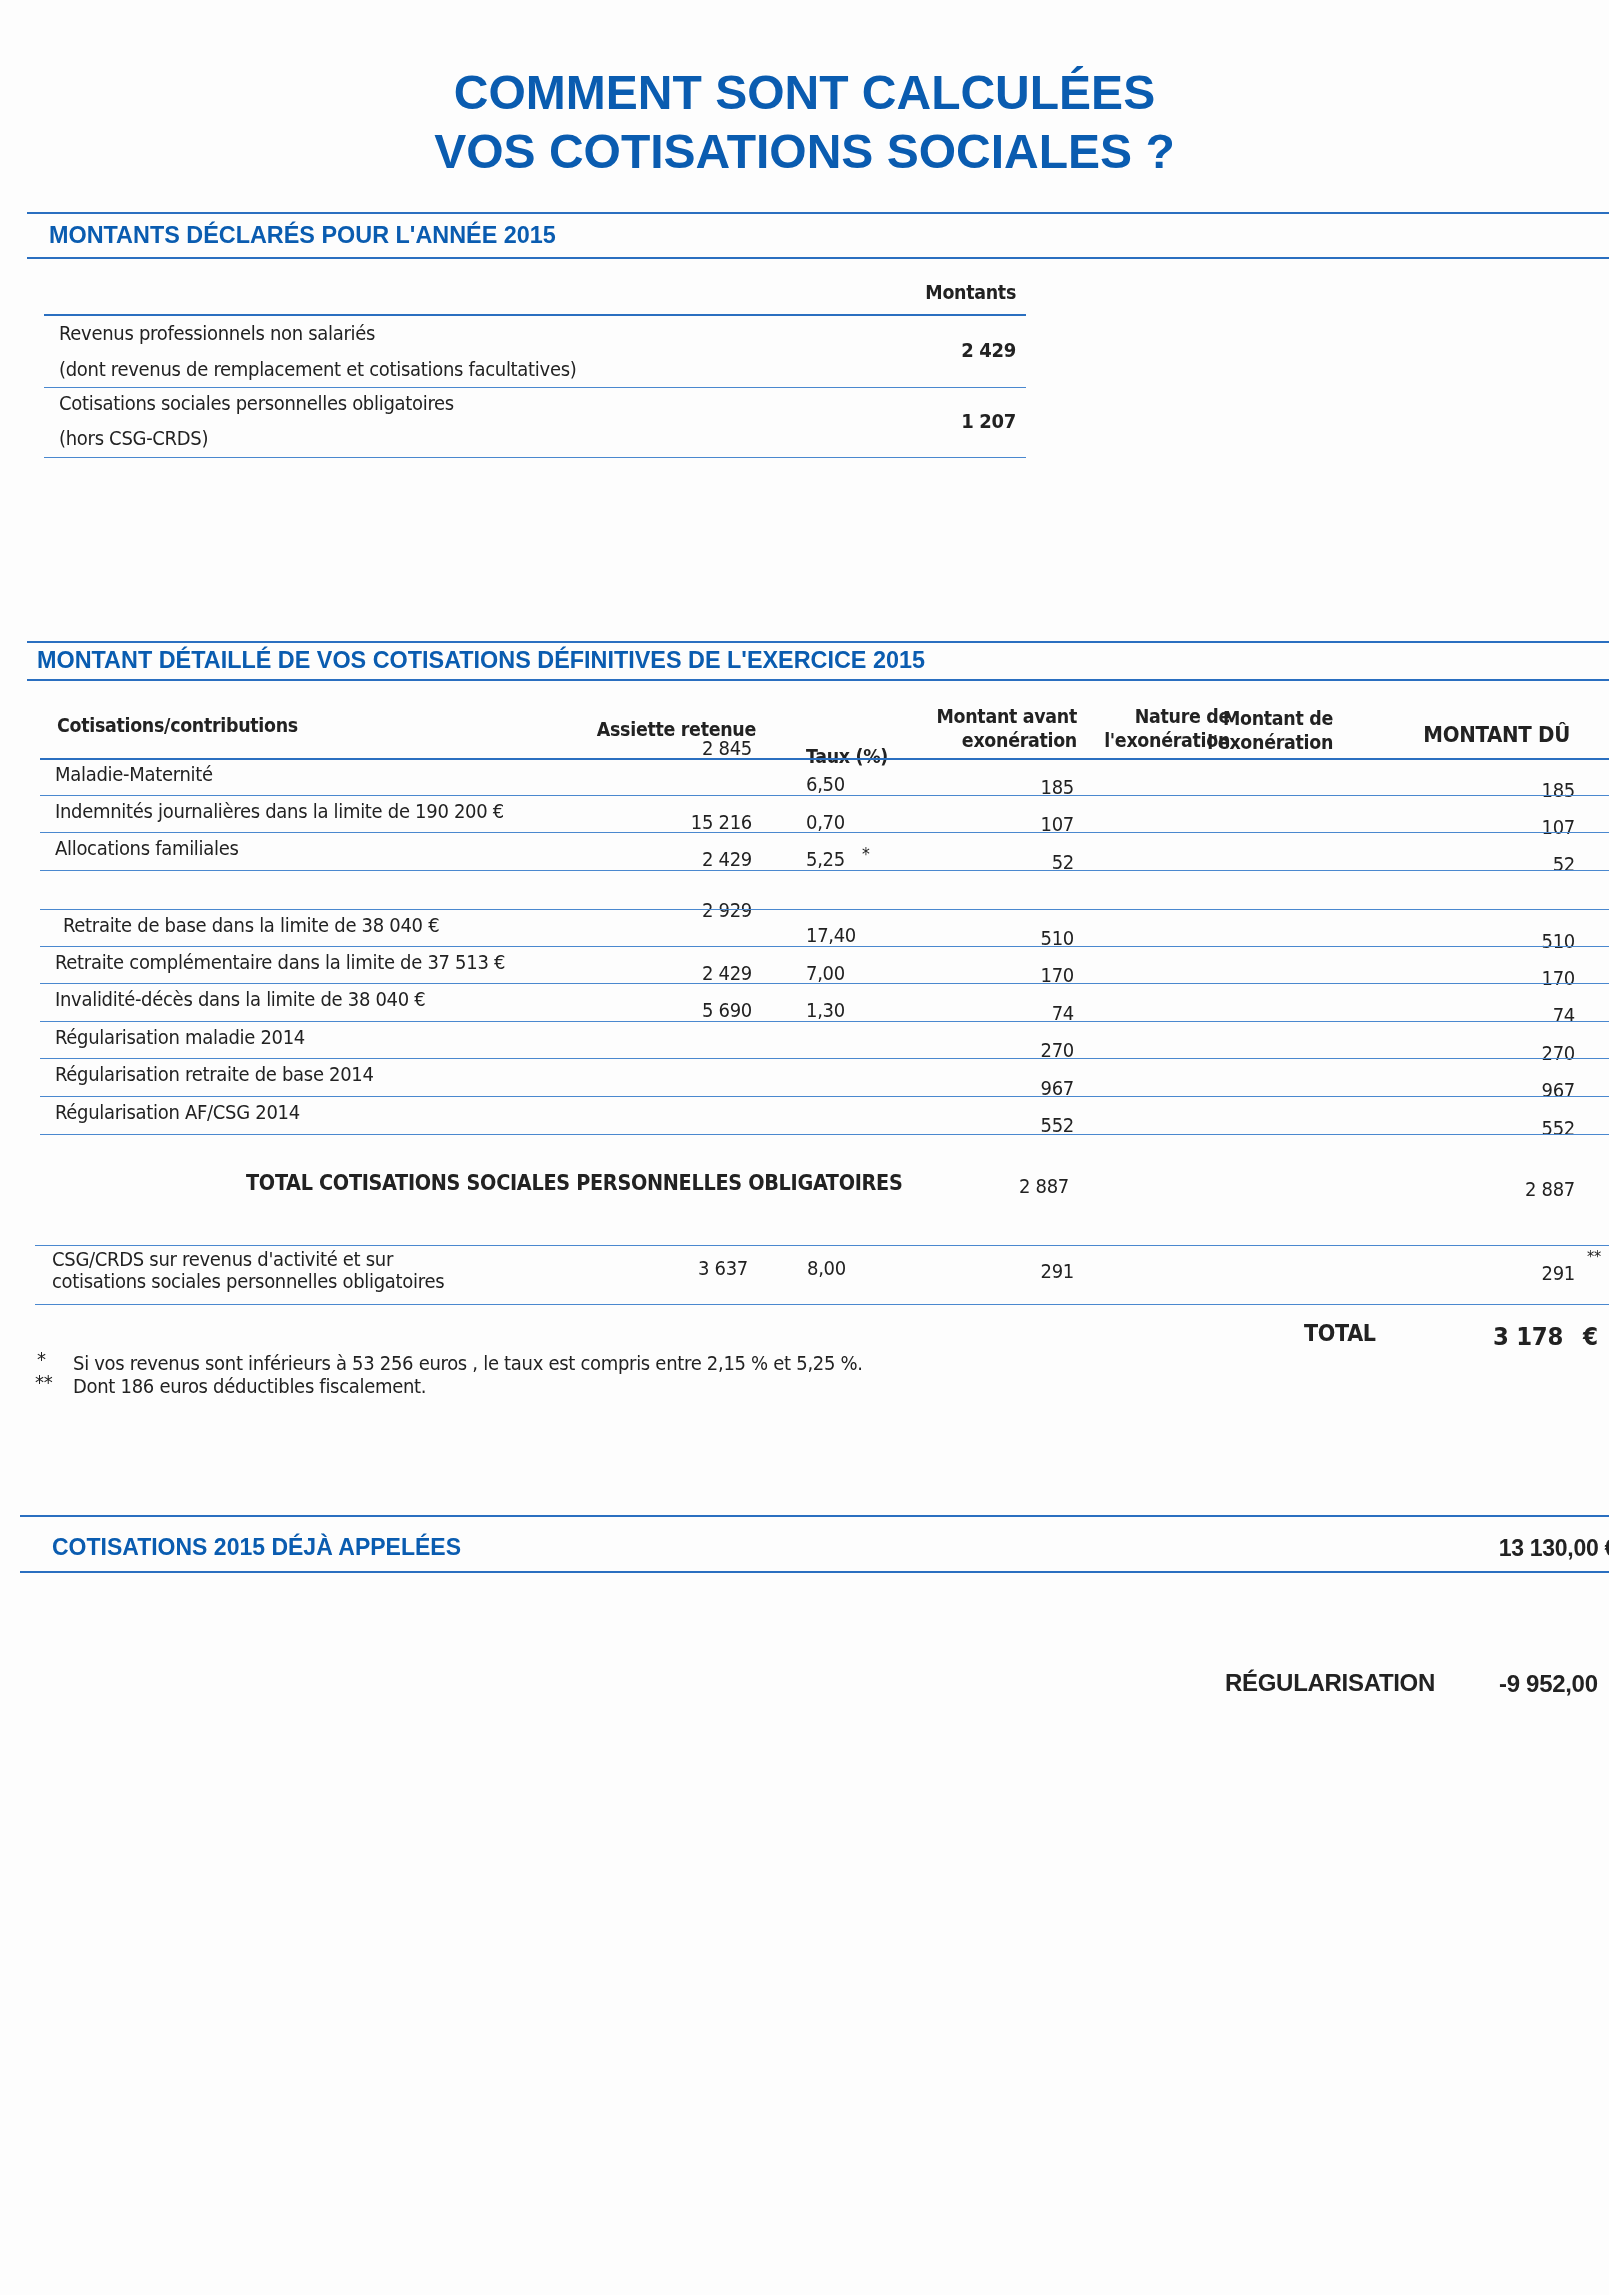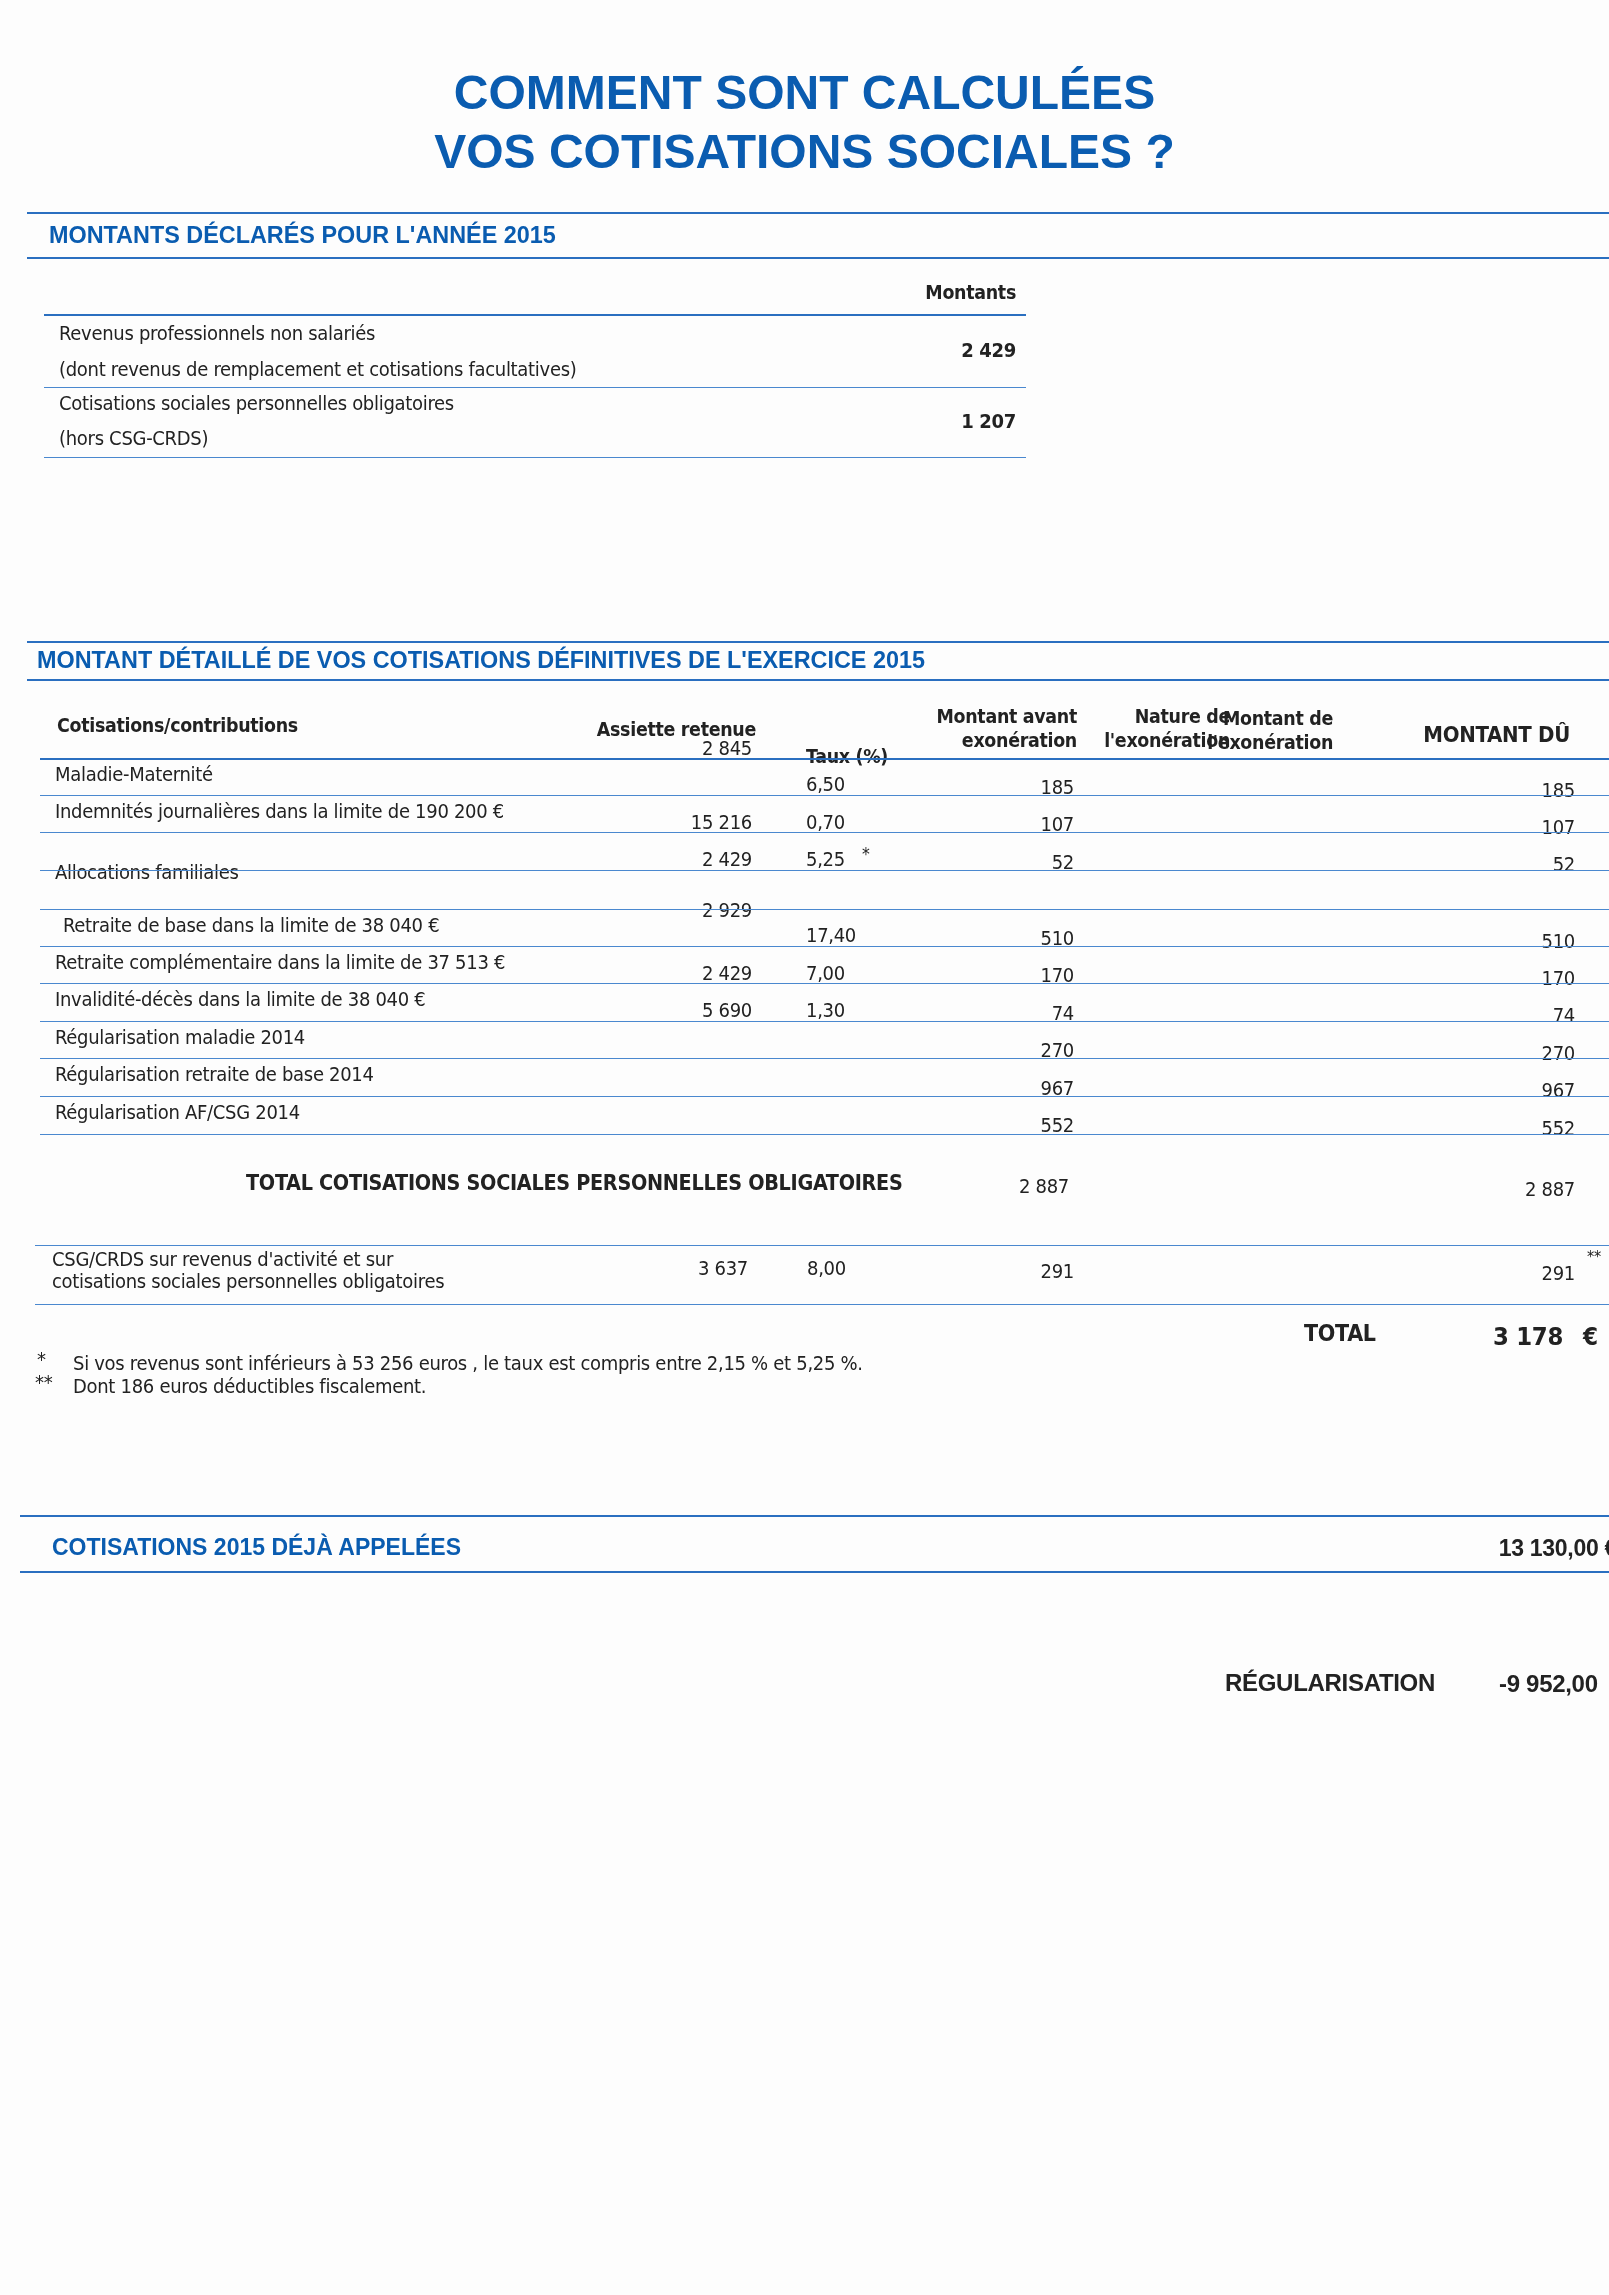--- a/index.html
+++ b/index.html
@@ -87,21 +87,21 @@
     </div>
     <div>
       <div class="t " style="left:55px; top:799px;">Indemnités journalières dans la limite de 190 200 €</div>
       <div class="t r" style="left:641px; width:111px; top:810px;">15 216</div>
       <div class="t " style="left:806px; top:810px;">0,70</div>
       <div class="t " style="left:862px; top:807px; font-size:17.4px;"></div>
       <div class="t r" style="left:935px; width:139px; top:812px;">107</div>
       <div class="t r" style="left:1403px; width:172px; top:815px;">107</div>
     </div>
     <div>
-      <div class="t " style="left:55px; top:836px;margin-top:24px;">Allocations familiales</div>
+      <div class="t " style="left:55px; top:836px;">Allocations familiales</div>
       <div class="t r" style="left:641px; width:111px; top:847px;">2 429</div>
       <div class="t " style="left:806px; top:847px;">5,25</div>
       <div class="t " style="left:862px; top:844px; font-size:17.4px;">*</div>
       <div class="t r" style="left:935px; width:139px; top:850px;">52</div>
       <div class="t r" style="left:1403px; width:172px; top:852px;">52</div>
     </div>
     <div>
       <div class="t " style="left:55px; top:913px;margin-left:8px;">Retraite de base dans la limite de 38 040 €</div>
       <div class="t r" style="left:641px; width:111px; top:898px;">2 929</div>
       <div class="t " style="left:806px; top:923px;">17,40</div>

